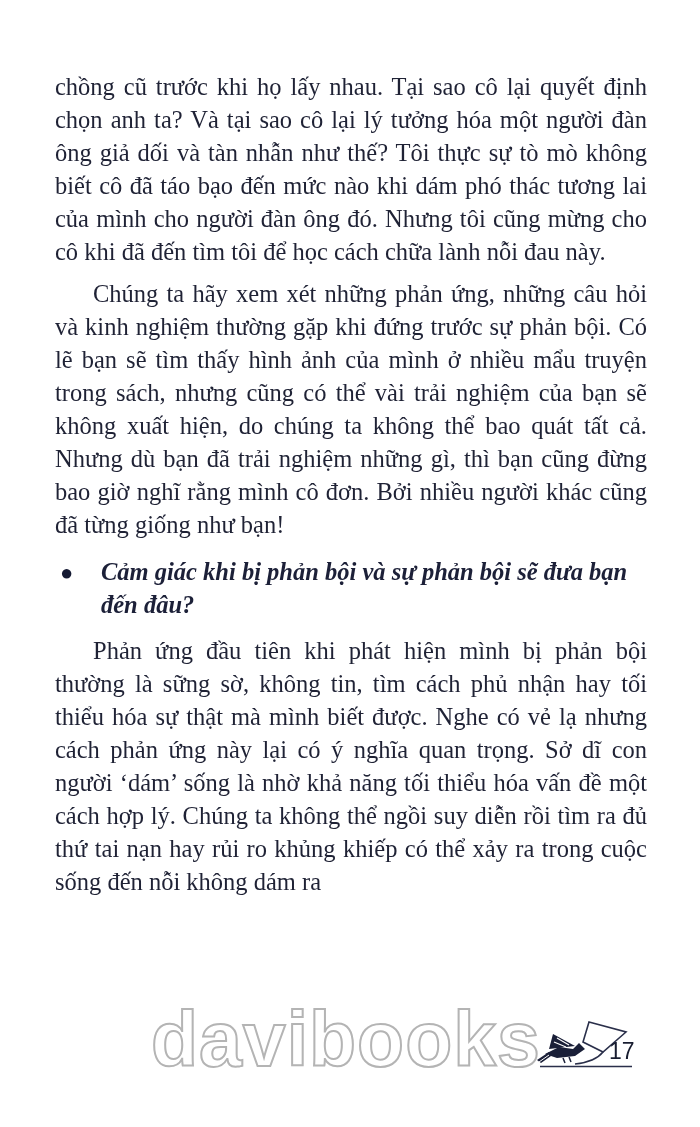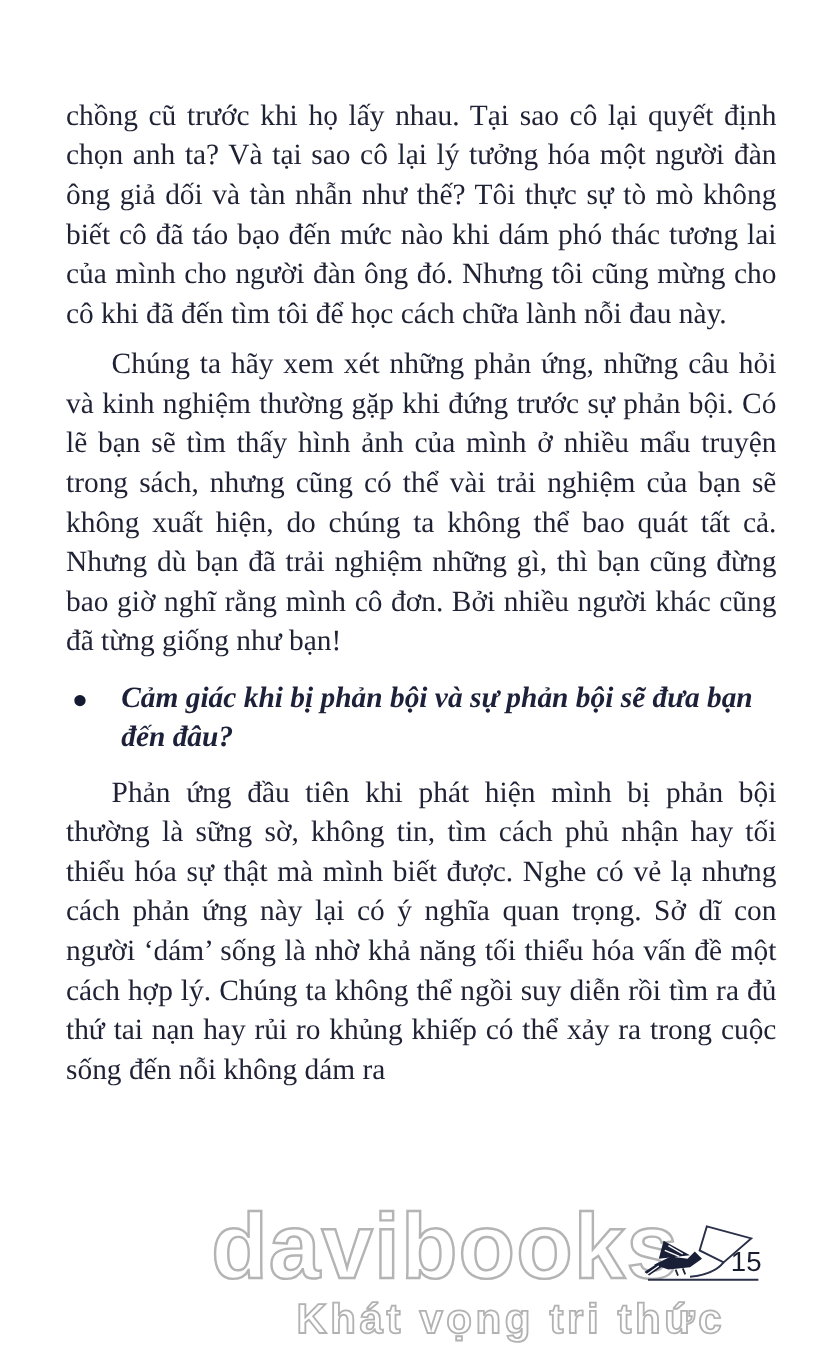--- a/index.html
+++ b/index.html
@@ -17,21 +17,20 @@
   .text-block {
     position: absolute;
     left: 55px;
     top: 70px;
     width: 592px;
     font-size: 24.5px;
     line-height: 33px;
     color: #1f2235;
     text-align: justify;
     z-index: 2;
-    margin-top: 10px;
   }
   .para {
     margin: 0 0 9px 0;
     text-indent: 38px;
   }
   .para.continuation { text-indent: 0; }
 
   
   .section-heading {
     position: relative;
@@ -59,21 +58,20 @@
     top: 997px;
     z-index: 1;
     font-family: "Liberation Sans", sans-serif;
     font-weight: bold;
     font-size: 77px;
     line-height: 84px;
     letter-spacing: 1px;
     color: #ffffff;
     -webkit-text-stroke: 2px #b4b4b4;
     user-select: none;
-    margin-left: 25px;
   }
   .wm-slogan {
     position: absolute;
     left: 247px;
     top: 1080px;
     z-index: 1;
     font-family: "Liberation Sans", sans-serif;
     font-weight: bold;
     font-size: 35px;
     line-height: 40px;
@@ -103,21 +101,20 @@
     font-size: 23px;
     color: #181d30;
   }
 </style>
 </head>
 <body>
 
 <div class="page">
 
   <div class="wm-title">davibooks</div>
-  <div class="wm-slogan">Khát vọng tri thức</div>
 
   <div class="text-block">
     <p class="para continuation">chồng cũ trước khi họ lấy nhau. Tại sao cô lại quyết định chọn anh ta? Và tại sao cô lại lý tưởng hóa một người đàn ông giả dối và tàn nhẫn như thế? Tôi thực sự tò mò không biết cô đã táo bạo đến mức nào khi dám phó thác tương lai của mình cho người đàn ông đó. Nhưng tôi cũng mừng cho cô khi đã đến tìm tôi để học cách chữa lành nỗi đau này.</p>
     <p class="para">Chúng ta hãy xem xét những phản ứng, những câu hỏi và kinh nghiệm thường gặp khi đứng trước sự phản bội. Có lẽ bạn sẽ tìm thấy hình ảnh của mình ở nhiều mẩu truyện trong sách, nhưng cũng có thể vài trải nghiệm của bạn sẽ không xuất hiện, do chúng ta không thể bao quát tất cả. Nhưng dù bạn đã trải nghiệm những gì, thì bạn cũng đừng bao giờ nghĩ rằng mình cô đơn. Bởi nhiều người khác cũng đã từng giống như bạn!</p>
 
     <div class="section-heading">
       <span class="bullet">●</span>
       <span>Cảm giác khi bị phản bội và sự phản bội sẽ đưa bạn đến đâu?</span>
     </div>
 
@@ -141,15 +138,15 @@
       <polygon points="0,41 12,33 14,37 4,44" fill="#1a1f38"></polygon>
       <line x1="2" y1="43" x2="12" y2="36" stroke="#ffffff" stroke-width="1"></line>
 
       <line x1="26" y1="39" x2="28" y2="44" stroke="#1a1f38" stroke-width="1.5"></line>
       <line x1="32" y1="38" x2="34" y2="43" stroke="#1a1f38" stroke-width="1.5"></line>
 
       <line x1="3" y1="47.5" x2="95" y2="47.5" stroke="#2a2f4a" stroke-width="1.6"></line>
     </svg>
   </div>
 
-  <div class="page-number">15</div>
+  <div class="page-number">17</div>
 
 </div>
 
 </body></html>

